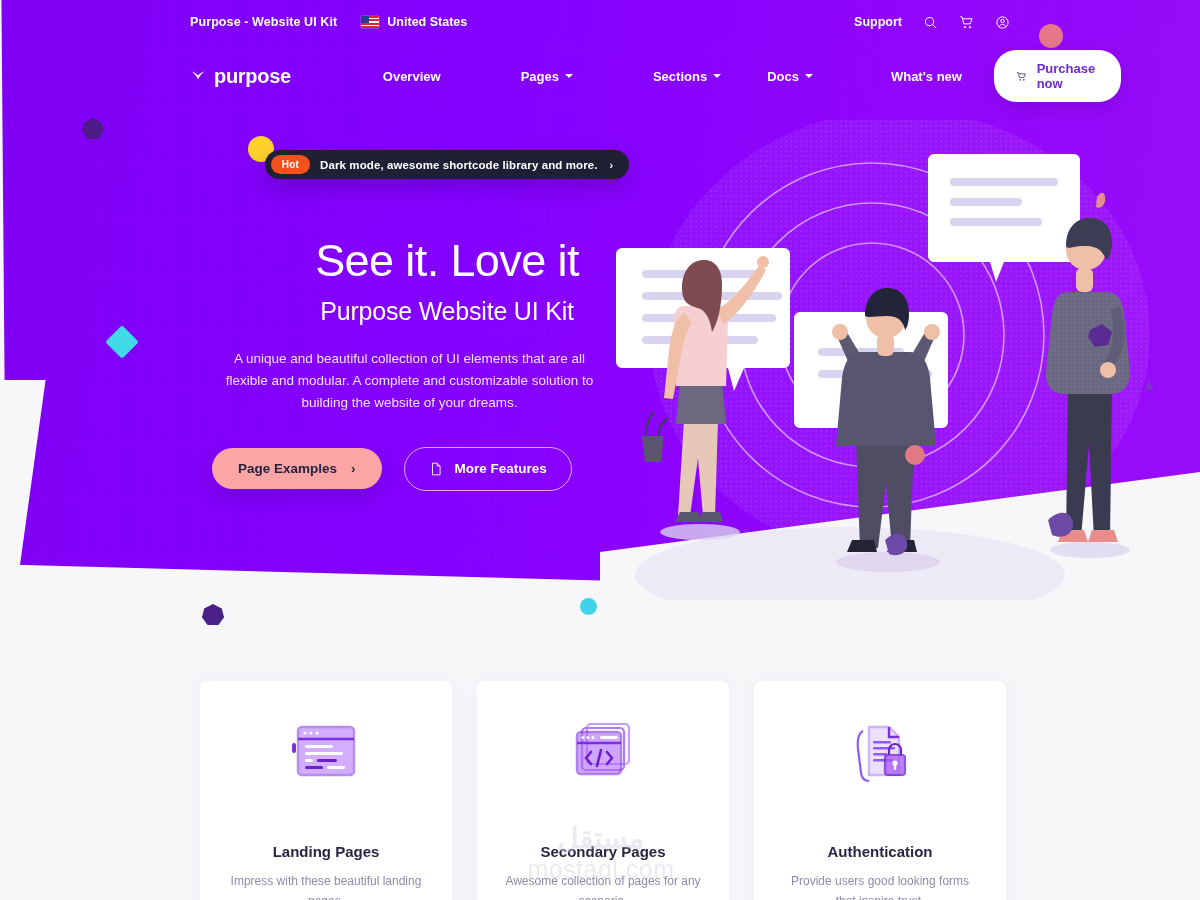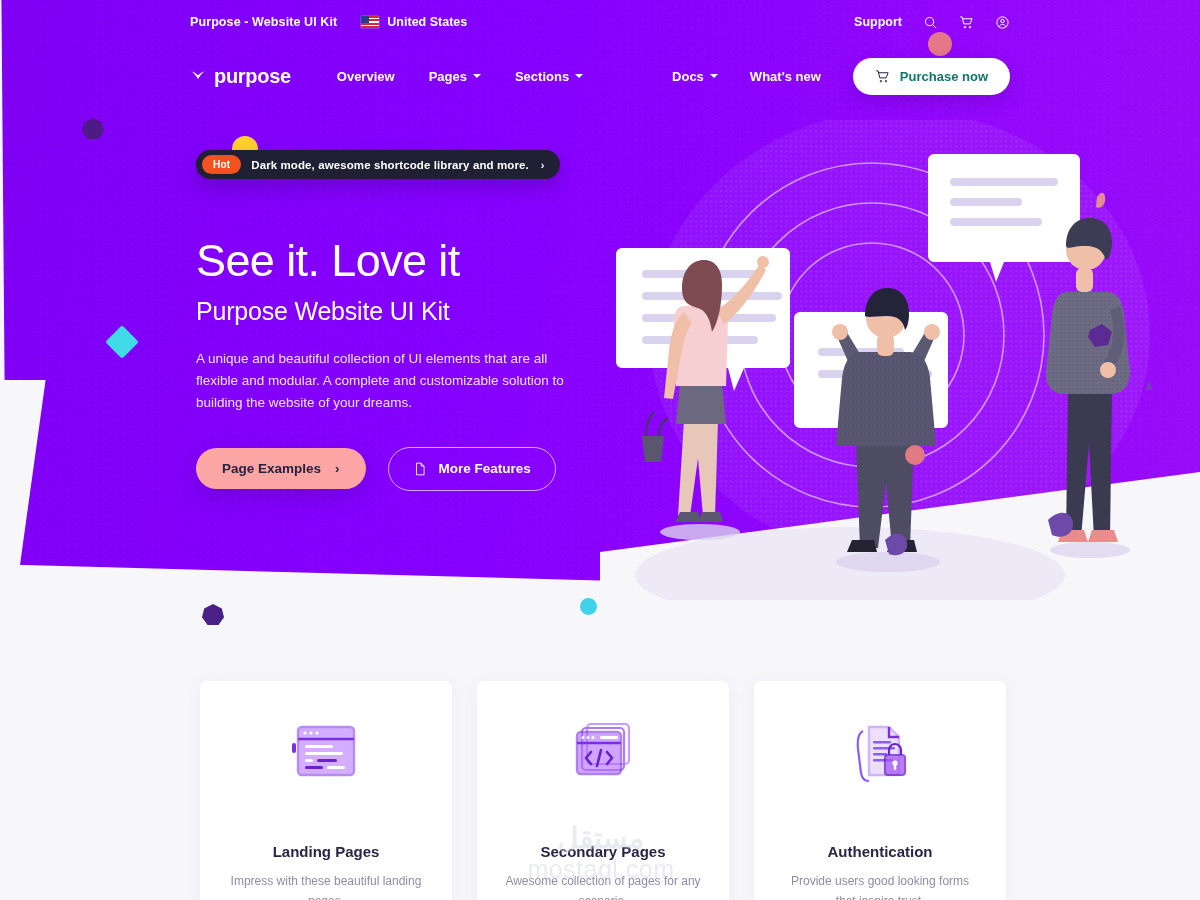--- a/index.html
+++ b/index.html
@@ -65,39 +65,40 @@
     display: flex; align-items: center; padding: 0 190px; z-index: 30;
   }
   .brand { display: flex; align-items: center; gap: 8px; }
   .brand-mark { width: 16px; height: 16px; }
   .brand-mark svg { width: 16px; height: 16px; fill: #fff; }
   .brand-name { color: #fff; font-size: 20px; font-weight: bold; letter-spacing: -.3px; }
   .nav-links { display: flex; align-items: center; gap: 34px; margin-left: 46px; }
   .nav-link {
     color: #fff; font-size: 13px; font-weight: bold; display: flex; align-items: center; gap: 6px;
     white-space: nowrap;
+    margin-left: 46px;
   }
   .caret { width: 0; height: 0; border-left: 4px solid transparent; border-right: 4px solid transparent; border-top: 4.5px solid #fff; display: inline-block; }
   .nav-right { margin-left: auto; display: flex; align-items: center; gap: 32px; position: relative; }
   .pink-dot {
     position: absolute; right: 58px; top: -26px; width: 24px; height: 24px;
     border-radius: 50%; background: #e57789;
   }
   .purchase-btn {
     display: flex; align-items: center; gap: 10px;
-    background: #fff; color: #0f766e;
+    background: #fff; color: #6d28d9;
     border-radius: 22px; padding: 11px 22px;
     font-size: 13px; font-weight: bold;
     box-shadow: 0 6px 18px rgba(40,0,90,.18);
     position: relative; z-index: 2;
   }
   .purchase-btn svg { width: 15px; height: 15px; stroke: #25233f; fill: none; stroke-width: 1.6; }
 
   
-  .hero-content { position: absolute; left: 196px; top: 150px; width: 470px; z-index: 20; }
+  .hero-content { position: absolute; left: 212px; top: 150px; width: 470px; z-index: 20; text-align: center; }
   .badge-yellow {
     position: absolute; left: 36px; top: -14px;
     width: 26px; height: 26px; border-radius: 50%; background: #ffd02e;
   }
   .badge {
     position: relative; display: inline-flex; align-items: center; gap: 10px;
     background: #1f2033; border-radius: 20px; padding: 5px 16px 5px 6px;
     box-shadow: 0 8px 20px rgba(25,0,60,.22);
   }
   .badge-hot {

